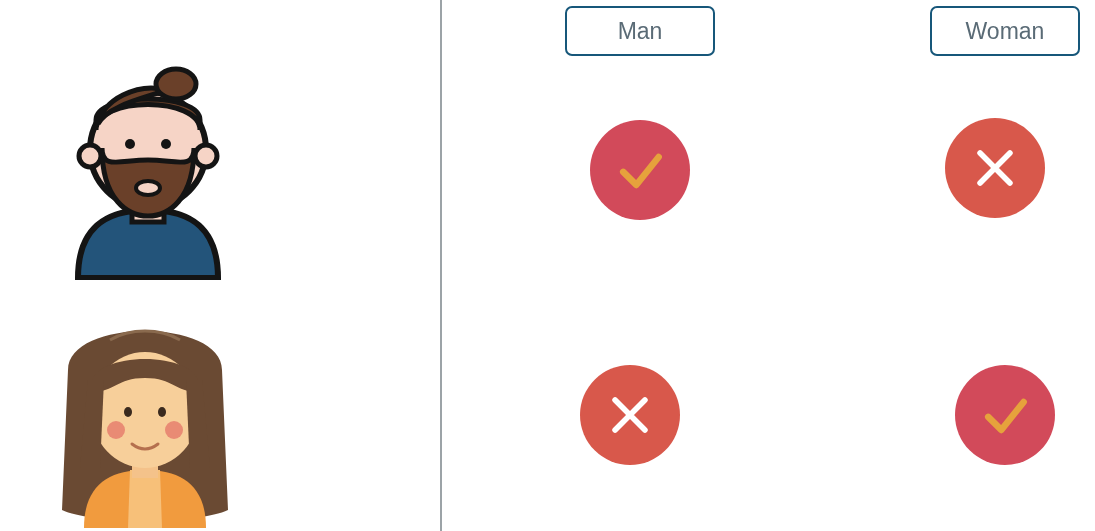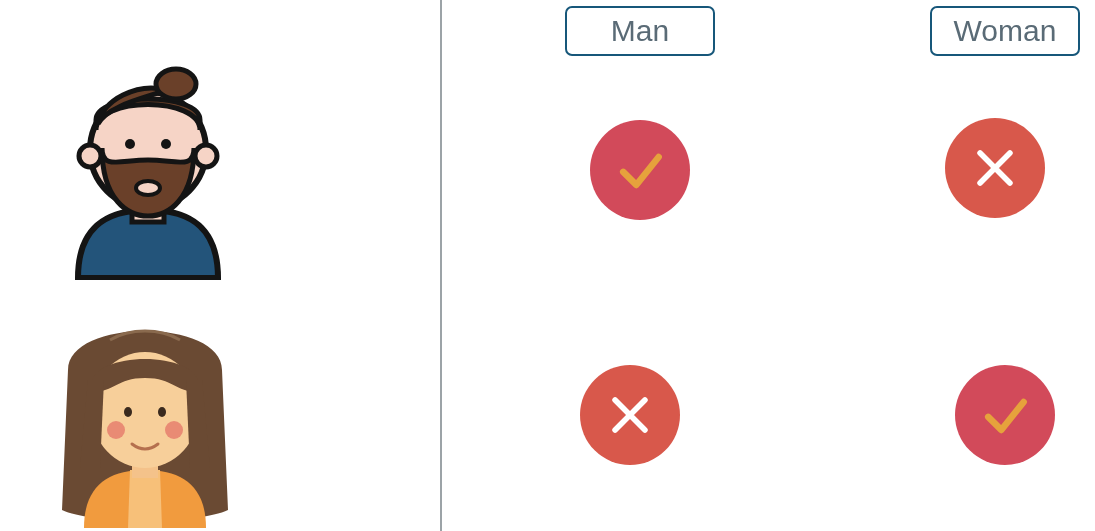--- a/index.html
+++ b/index.html
@@ -30,21 +30,21 @@
     height: 220px;
   }
   .avatar svg { display: block; }
 
   .header-cell {
     position: absolute;
     top: 6px;
     height: 50px;
     line-height: 46px;
     text-align: center;
-    font-size: 30px;
+    font-size: 23px;
     color: #5a6b76;
     background: #ffffff;
     border: 2px solid #17577a;
     border-radius: 7px;
     box-sizing: border-box;
   }
   .hc-man   { left: 565px; width: 150px; }
   .hc-woman { left: 930px; width: 150px; }
 
   .badge {

